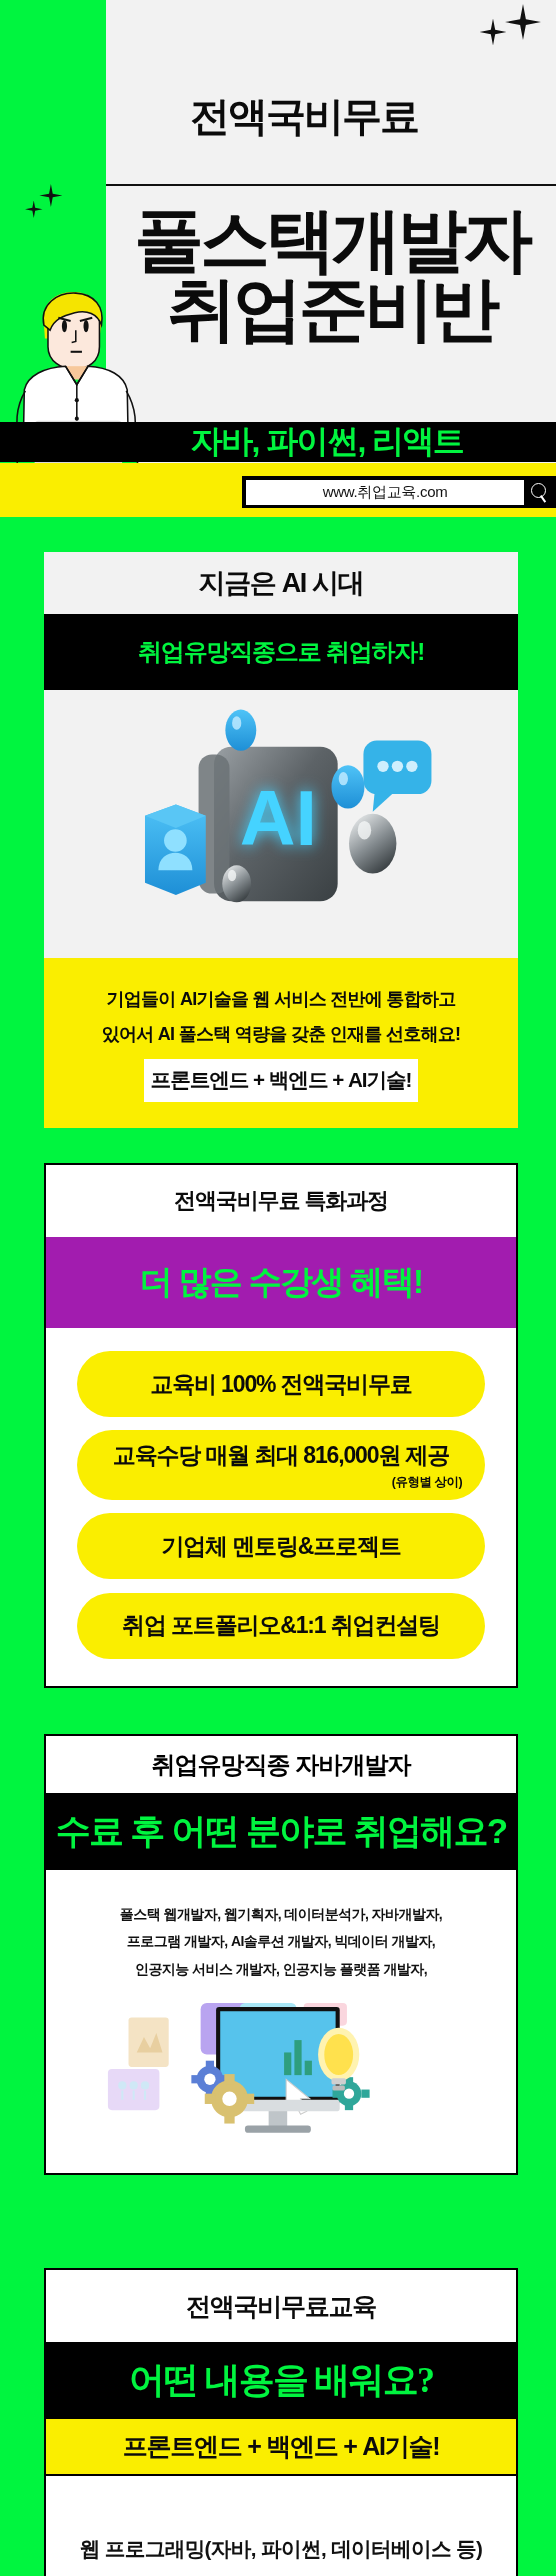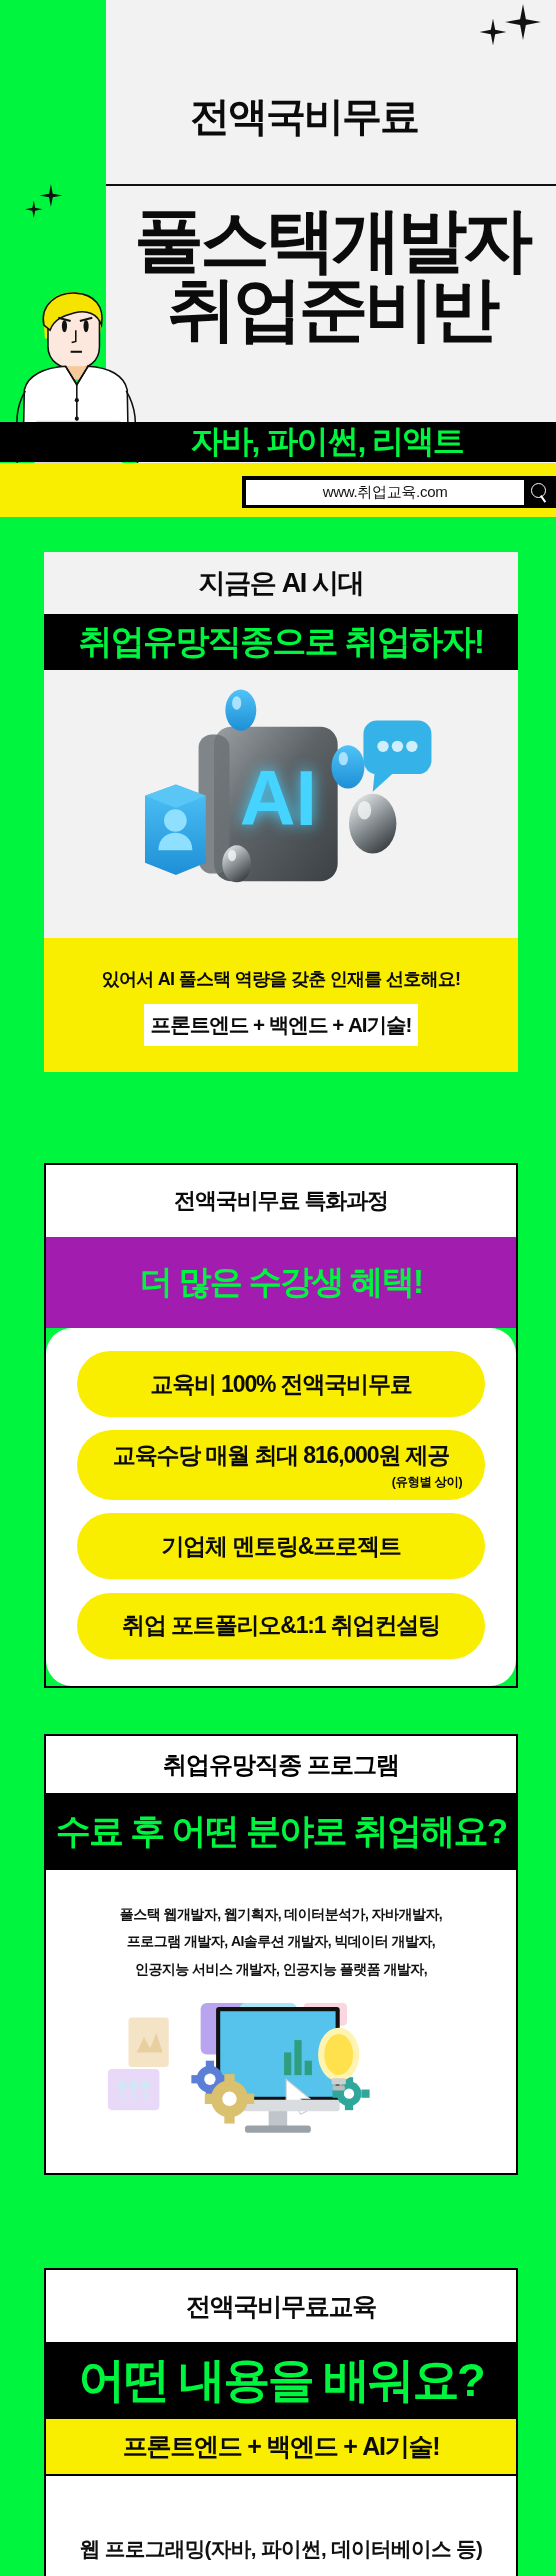--- a/index.html
+++ b/index.html
@@ -69,22 +69,22 @@
   
   .person-hero { position:absolute; left:14.4px; top:289px; width:139px; height:229px; }
 
   
   .sec-ai { position:absolute; left:44px; top:552px; width:474px; }
   .whitecap {
     background:#F2F2F2; height:62px; display:flex; align-items:center; justify-content:center;
     font-size:27px; letter-spacing:-0.05em; color:#0b0b0b;
   }
   .blackbar {
-    background:#000; height:56px; display:flex; align-items:center; justify-content:center;
-    color:#00F53F; font-size:34px; letter-spacing:-0.05em;
+    background:#000; height:76px; display:flex; align-items:center; justify-content:center;
+    color:#00F53F; font-size:24px; letter-spacing:-0.05em;
   }
   .ai-img { background:#F2F2F2; height:268px; position:relative; overflow:hidden; }
   .ai-yellow {
     background:#FAEE00; padding:24px 15.5px 26px; text-align:center;
     font-size:18px; line-height:1.95; letter-spacing:-0.04em; color:#0b0b0b; font-weight:700;
   }
   .ai-yellow .hl {
     display:inline-block; background:#fff; padding:1px 6.2px; margin-top:7.2px;
     font-size:20.6px; font-weight:900; letter-spacing:-0.05em;
   }
@@ -92,21 +92,21 @@
   
   .sec-benefit { position:absolute; left:44px; top:1163px; width:474px; border:2.1px solid #000; }
   .benefit-white {
     background:#fff; height:72px; display:flex; align-items:center; justify-content:center;
     font-size:22px; letter-spacing:-0.05em; color:#0b0b0b;
   }
   .benefit-black {
     background:#a21caf; height:91px; display:flex; align-items:center; justify-content:center;
     color:#00F53F; font-size:33px; letter-spacing:-0.05em;
   }
-  .pill-wrap { background:#fff; padding:23px 31px 27px;border-radius:26px; }
+  .pill-wrap { background:#fff; padding:23px 31px 27px; }
   .pill {
     background:#FAEE00; border-radius:36px; min-height:66px; margin-bottom:13.4px;
     display:flex; flex-direction:column; align-items:center; justify-content:center;
     font-size:23px; font-weight:900; letter-spacing:-0.05em; color:#0b0b0b; padding:9.3px 12.4px;
     position:relative;
   }
   .pill .sub {
     font-size:12.4px; font-weight:700; letter-spacing:-0.03em;
     align-self:flex-end; margin-right:10.3px; margin-top:3.1px;
   }
@@ -127,21 +127,21 @@
   .fields-img { background:#fff; height:170px; position:relative; overflow:hidden; }
 
   
   .sec-curri { position:absolute; left:44px; top:2268px; width:474px; border:2.1px solid #000; background:#fff; }
   .curri-white {
     background:#fff; height:72px; display:flex; align-items:center; justify-content:center;
     font-size:25px; letter-spacing:-0.05em; color:#0b0b0b;
   }
   .curri-black {
     background:#000; height:77px; display:flex; align-items:center; justify-content:center;
-    color:#00F53F; font-size:47px; letter-spacing:-0.05em;
+    color:#00F53F; font-size:36px; letter-spacing:-0.05em;font-family:Liberation Serif, serif;
   }
   .curri-yellow {
     background:#FAEE00; height:57px; display:flex; align-items:center; justify-content:center;
     font-size:25px; font-weight:900; letter-spacing:-0.05em; color:#0b0b0b;
     border-bottom:2.1px solid #000;
   }
   .curri-list {
     background:#fff; padding:41px 15.5px 57px; text-align:center;
     font-size:20.6px; line-height:3.1; letter-spacing:-0.03em; color:#111; font-weight:700;
   }
@@ -270,20 +270,21 @@
         <ellipse cx="581" cy="172" rx="9" ry="13" fill="#BDE9FF" opacity="0.85"></ellipse>
 
         <ellipse cx="638" cy="298" rx="46" ry="58" fill="url(#g-ball)"></ellipse>
         <ellipse cx="622" cy="272" rx="13" ry="18" fill="#f4f6f6" opacity="0.8"></ellipse>
         <ellipse cx="374" cy="376" rx="28" ry="36" fill="url(#g-ball)"></ellipse>
         <ellipse cx="365" cy="360" rx="8" ry="11" fill="#f4f6f6" opacity="0.8"></ellipse>
       </svg>
     </div>
 
     <div class="ai-yellow">
+      <div>기업들이 AI기술을 웹 서비스 전반에 통합하고</div>
       <div>있어서 AI 풀스택 역량을 갖춘 인재를 선호해요!</div>
       <div class="hl kr-head">프론트엔드 + 백엔드 + AI기술!</div>
     </div>
   </div>
 
   <div class="sec-benefit">
     <div class="benefit-white kr-head">전액국비무료 특화과정</div>
     <div class="benefit-black kr-head">더 많은 수강생 혜택!</div>
     <div class="pill-wrap">
       <div class="pill">
@@ -296,21 +297,21 @@
       <div class="pill">
         <span>기업체 멘토링&amp;프로젝트</span>
       </div>
       <div class="pill" style="margin-bottom:0">
         <span>취업 포트폴리오&amp;1:1 취업컨설팅</span>
       </div>
     </div>
   </div>
 
   <div class="sec-fields">
-    <div class="fields-white ctr kr-head" style="height:57px; font-size:24px;">취업유망직종 프로그램</div>
+    <div class="fields-white ctr kr-head" style="height:57px; font-size:24px;">취업유망직종 자바개발자</div>
     <div class="fields-black kr-head">수료 후 어떤 분야로 취업해요?</div>
     <div class="fields-body">
       <div>풀스택 웹개발자, 웹기획자, 데이터분석가, 자바개발자,</div>
       <div>프로그램 개발자, AI솔루션 개발자, 빅데이터 개발자,</div>
       <div>인공지능 서비스 개발자, 인공지능 플랫폼 개발자,</div>
     </div>
     <div class="fields-img">
       <svg viewBox="0 0 912 330" width="470" height="170">
 
         <rect x="160" y="28" width="78" height="96" rx="6" fill="#F4E3C4"></rect>

